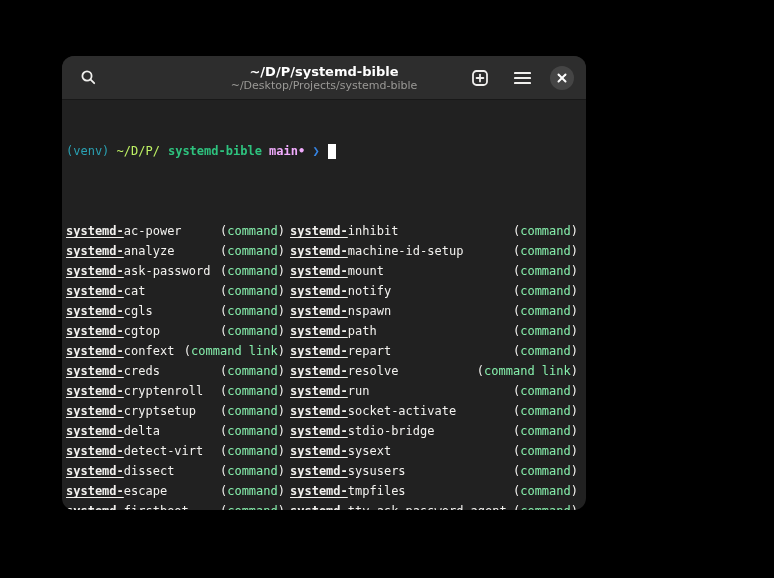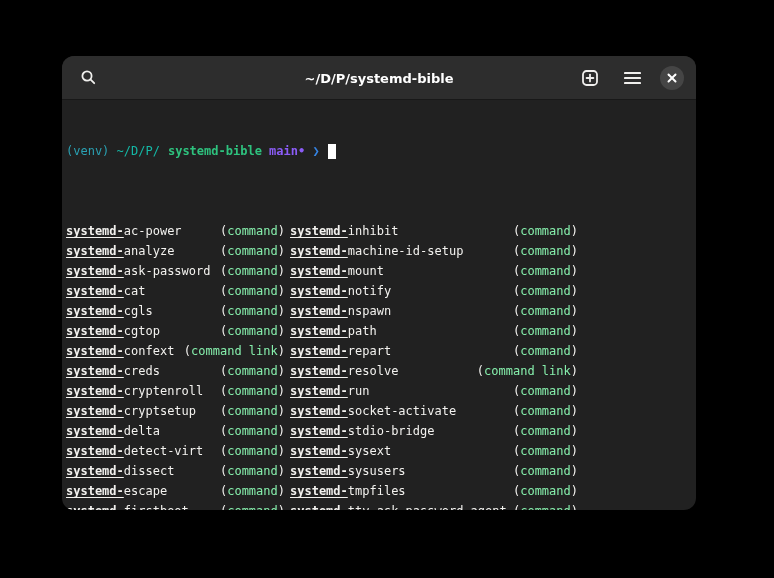--- a/index.html
+++ b/index.html
@@ -1,20 +1,20 @@
 <!DOCTYPE html>
 <html><head>
 <meta charset="utf-8">
 <style>
   * { margin:0; padding:0; box-sizing:border-box; }
   html,body { width:774px; height:578px; }
   body { background:#000; position:relative; overflow:hidden;
          font-family:"DejaVu Sans", sans-serif; }
 
-  .window { position:absolute; left:62px; top:56px; width:634px; height:454px;
+  .window { position:absolute; left:62px; top:56px; width:524px; height:454px;
             background:#212121; border-radius:12px; overflow:hidden;
             box-shadow:0 4px 18px rgba(0,0,0,.85); display:flex; flex-direction:column; }
 
   
   .titlebar { height:44px; flex:0 0 44px; background:#2d2d2d;
               border-bottom:1px solid #181818;
               display:flex; align-items:center; padding:0 12px; position:relative; }
   .tb-btn { width:28px; height:28px; border:none; background:transparent; color:#f0efed;
             display:flex; align-items:center; justify-content:center; border-radius:6px;
             cursor:pointer; }
@@ -25,23 +25,23 @@
   .tb-subtitle { font-size:11px; color:#9a9996; line-height:13px; }
   .close-btn { background:#454545; border-radius:50%; width:24px; height:24px; }
 
   
   .terminal { flex:1; padding:1px 4px 0 4px;
               font-family:"DejaVu Sans Mono","DejaVu Sans",monospace;
               font-size:12px; line-height:20px; color:#f3f2ef; white-space:pre; }
 
   .prompt-line { height:20px; display:flex; align-items:center; }
   .p-venv   { color:#2aa1b3; }
-  .p-path   { color:#14b8a6; }
+  .p-path   { color:#bef264; }
   .p-pathb  { color:#2ec27e; font-weight:bold;margin-left:8px; }
-  .p-branch { color:#8b5cf6; font-weight:bold; }
+  .p-branch { color:#f0abfc; font-weight:bold; }
   .p-arrow  { color:#3584e4; font-weight:bold; }
   .p-cmd    { color:#48a0d9; }
   .cursor   { display:inline-block; width:8px; height:15px; background:#ffffff;
               margin-left:1px; }
 
   .completions { display:flex; gap:5px; }
   .ccol { display:flex; flex-direction:column; }
   .ccol-0 { width:219px; }
   .ccol-1 { width:288px; }
   .crow { height:20px; display:flex; justify-content:space-between; align-items:center; }
@@ -59,20 +59,21 @@
       <span style="display:flex">
         <svg width="17" height="17" viewBox="0 0 17 17">
           <circle cx="7" cy="7" r="4.6" fill="none" stroke="#f0efed" stroke-width="1.8"></circle>
           <line x1="10.4" y1="10.4" x2="14.2" y2="14.2" stroke="#f0efed" stroke-width="1.8" stroke-linecap="round"></line>
         </svg>
       </span>
     </button>
 
     <div class="tb-center">
       <div class="tb-title">~/D/P/systemd-bible</div>
+      <div class="tb-subtitle">~/Desktop/Projects/systemd-bible</div>
     </div>
 
     <div class="tb-right">
       <button class="tb-btn">
         <span style="display:flex">
           <svg width="18" height="18" viewBox="0 0 18 18">
             <rect x="2" y="2" width="14" height="14" rx="3.5" fill="none" stroke="#f0efed" stroke-width="1.8"></rect>
             <line x1="9" y1="5.6" x2="9" y2="12.4" stroke="#f0efed" stroke-width="1.8" stroke-linecap="round"></line>
             <line x1="5.6" y1="9" x2="12.4" y2="9" stroke="#f0efed" stroke-width="1.8" stroke-linecap="round"></line>
           </svg>

